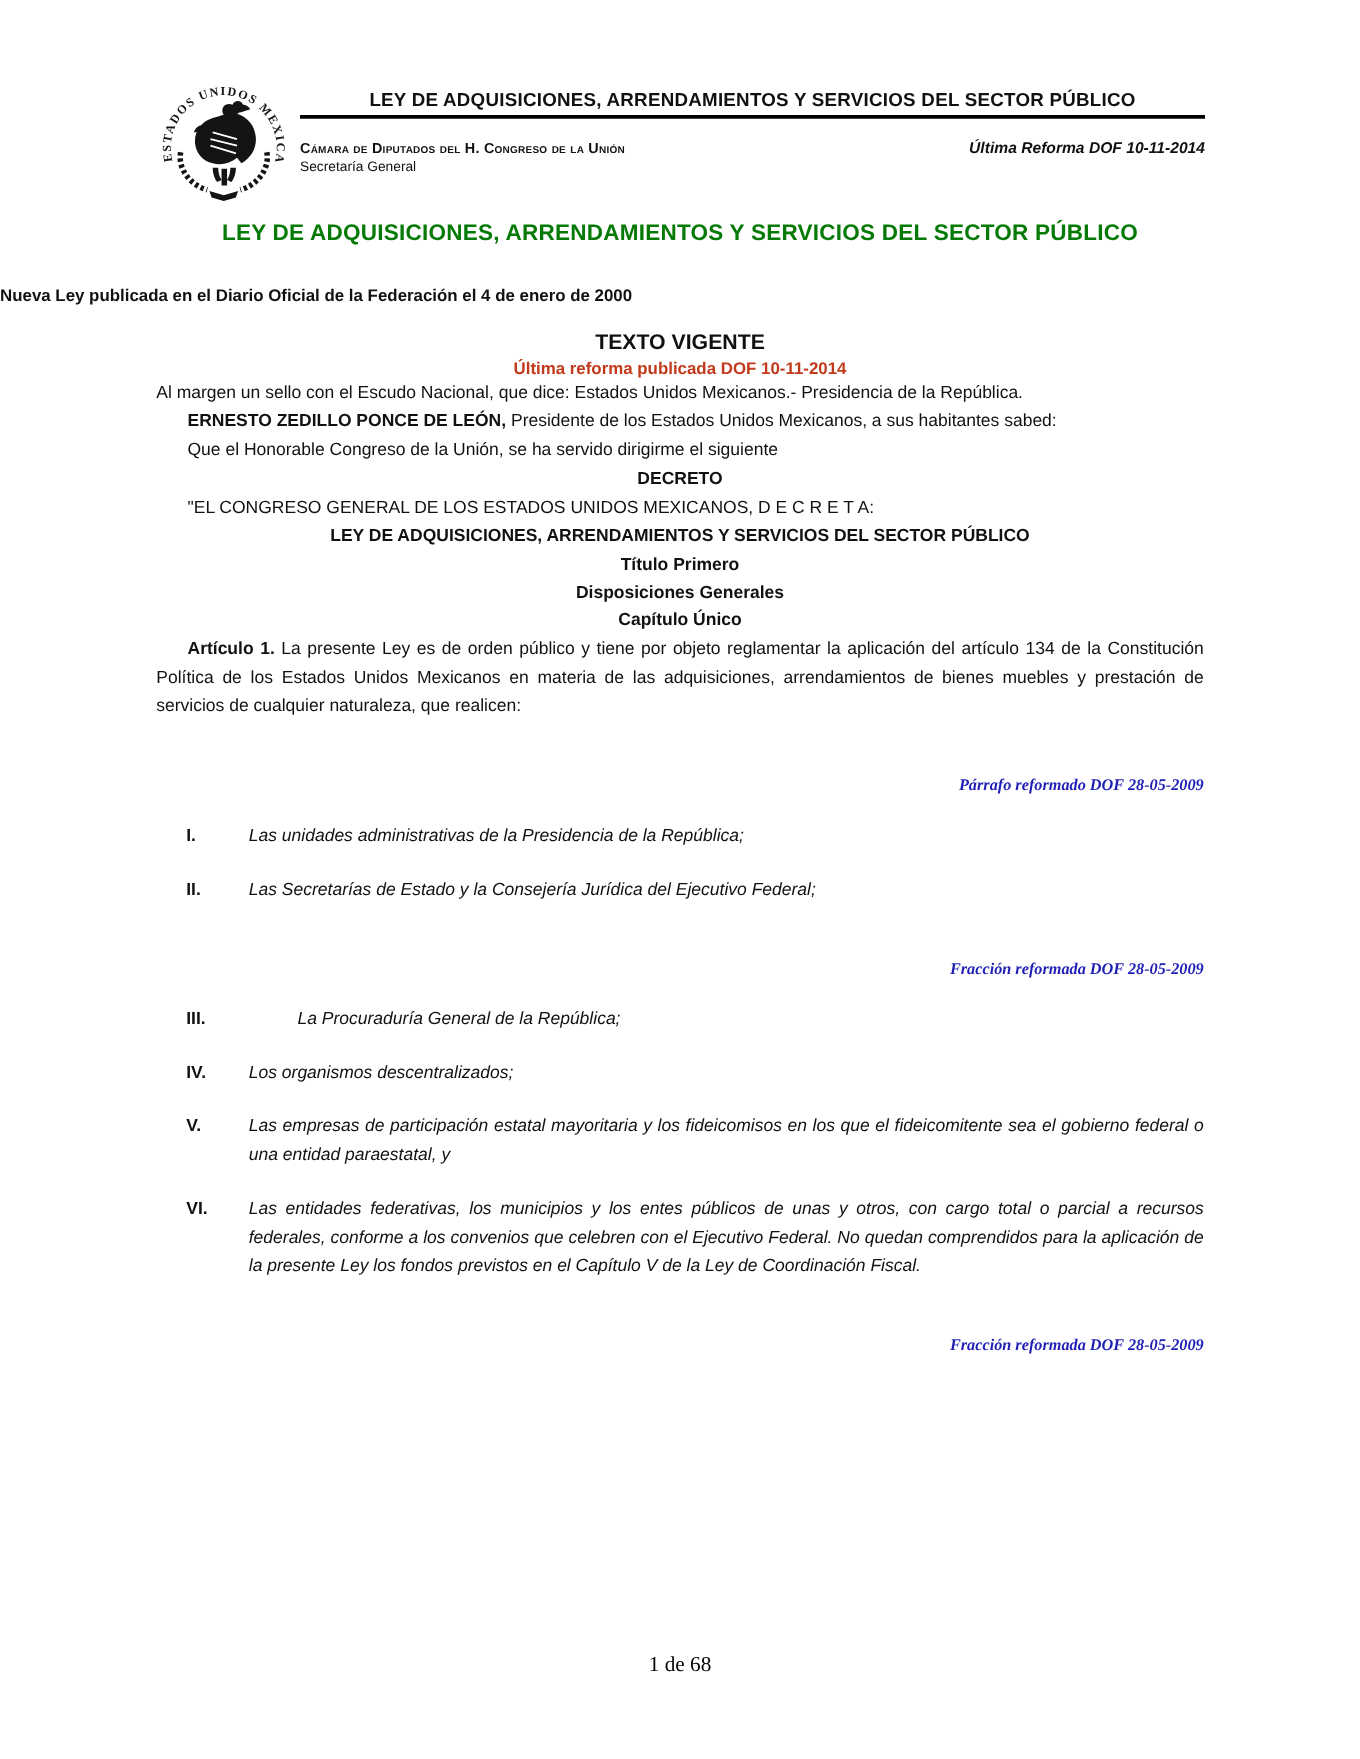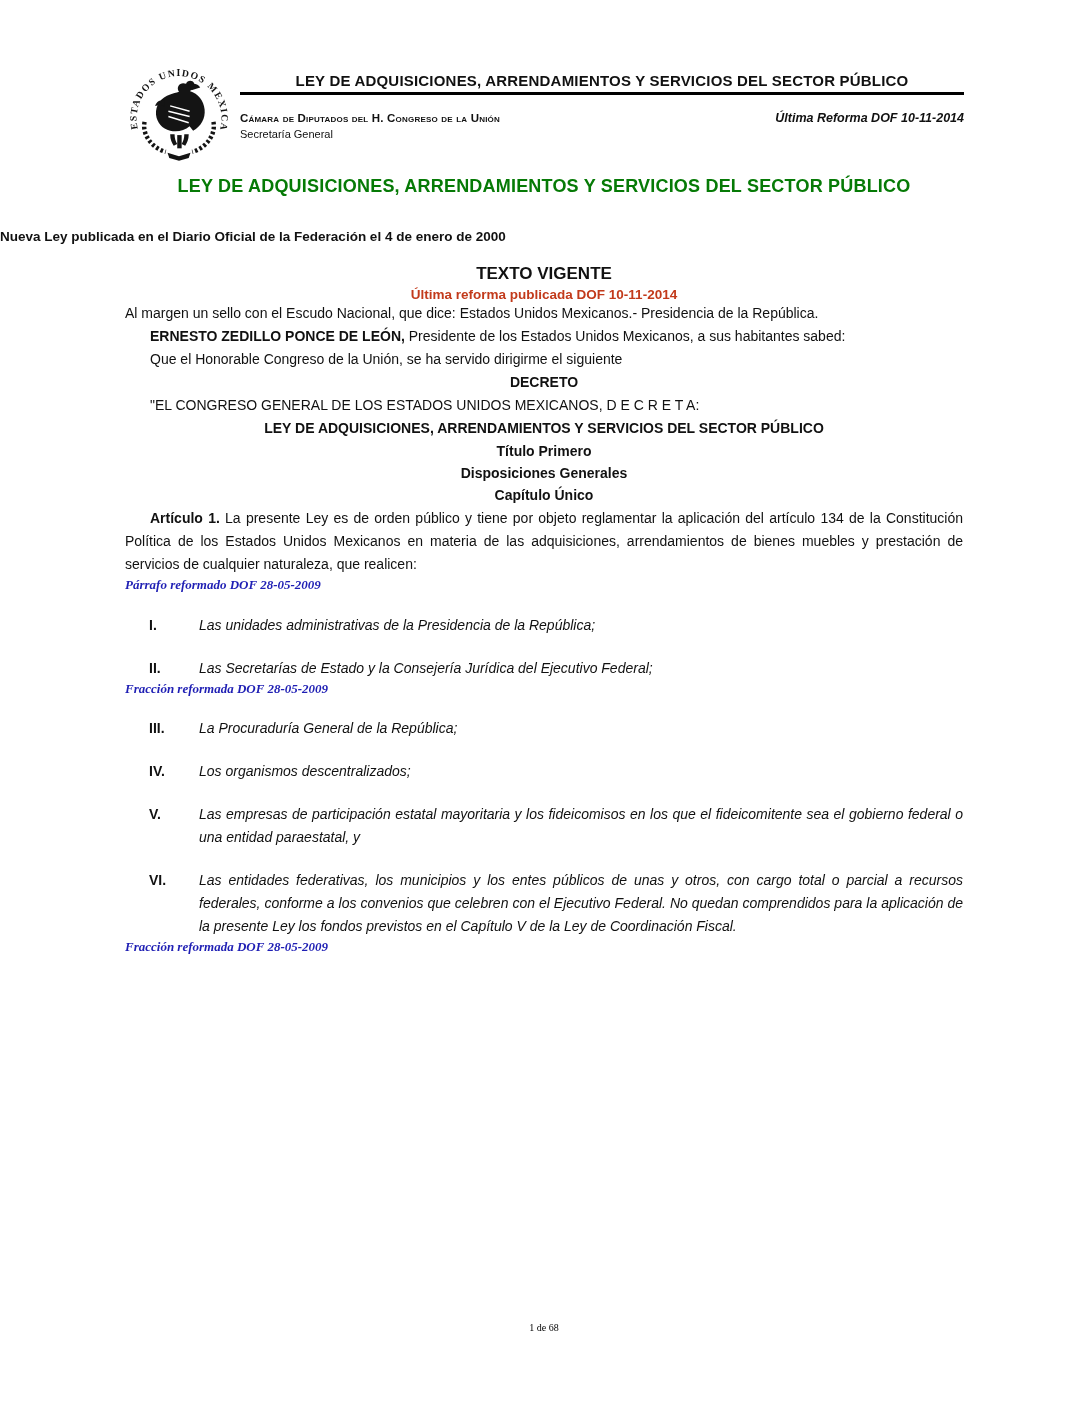--- a/index.html
+++ b/index.html
@@ -42,31 +42,31 @@
   .p-margin{margin-top:56px;}
   .p-presidente{margin-top:21px;}
   .p-congreso{margin-top:20px;}
   .h-decreto{margin-top:15px;text-align:center;font-weight:bold;}
   .p-decreta{margin-top:20px;}
   .law-title{margin-top:18px;text-align:center;font-weight:bold;}
   .titulo-block{margin-top:24px;text-align:center;font-weight:bold;line-height:22px;}
   .capitulo{margin-top:24px;text-align:center;font-weight:bold;}
   .p-articulo{margin-top:27px;}
   .reform-note{
-    font-family:"Liberation Serif",serif;font-style:italic;
-    font-weight:bold;font-size:13px;color:var(--annotation_blue);line-height:18px;
+    text-align:right;font-family:"Liberation Serif",serif;font-style:italic;
+    font-weight:bold;font-size:13px;color:var(--annotation_blue);line-height:18px;margin-top:43px;
   }
   .fraction{display:flex;margin-top:20px;padding-left:24px;}
   .fr-num{flex:0 0 50px;font-weight:bold;}
   .fr-text{flex:1;text-align:justify;font-style:italic;}
-  .fr-gap{margin-top:19px;}
+  .fr-gap{margin-top:19px;gap:39px;}
   
   .footer{
     position:absolute;left:0;top:1322px;width:100%;text-align:center;
-    font-family:"Liberation Serif",serif;font-size:10px;color:#000;
+    font-family:"Liberation Serif",serif;font-size:17px;color:#000;
   }
   b{font-weight:bold;}
 </style>
 </head>
 <body>
 
 <div class="page">
 
   <header class="hdr">
     <div class="logo">

